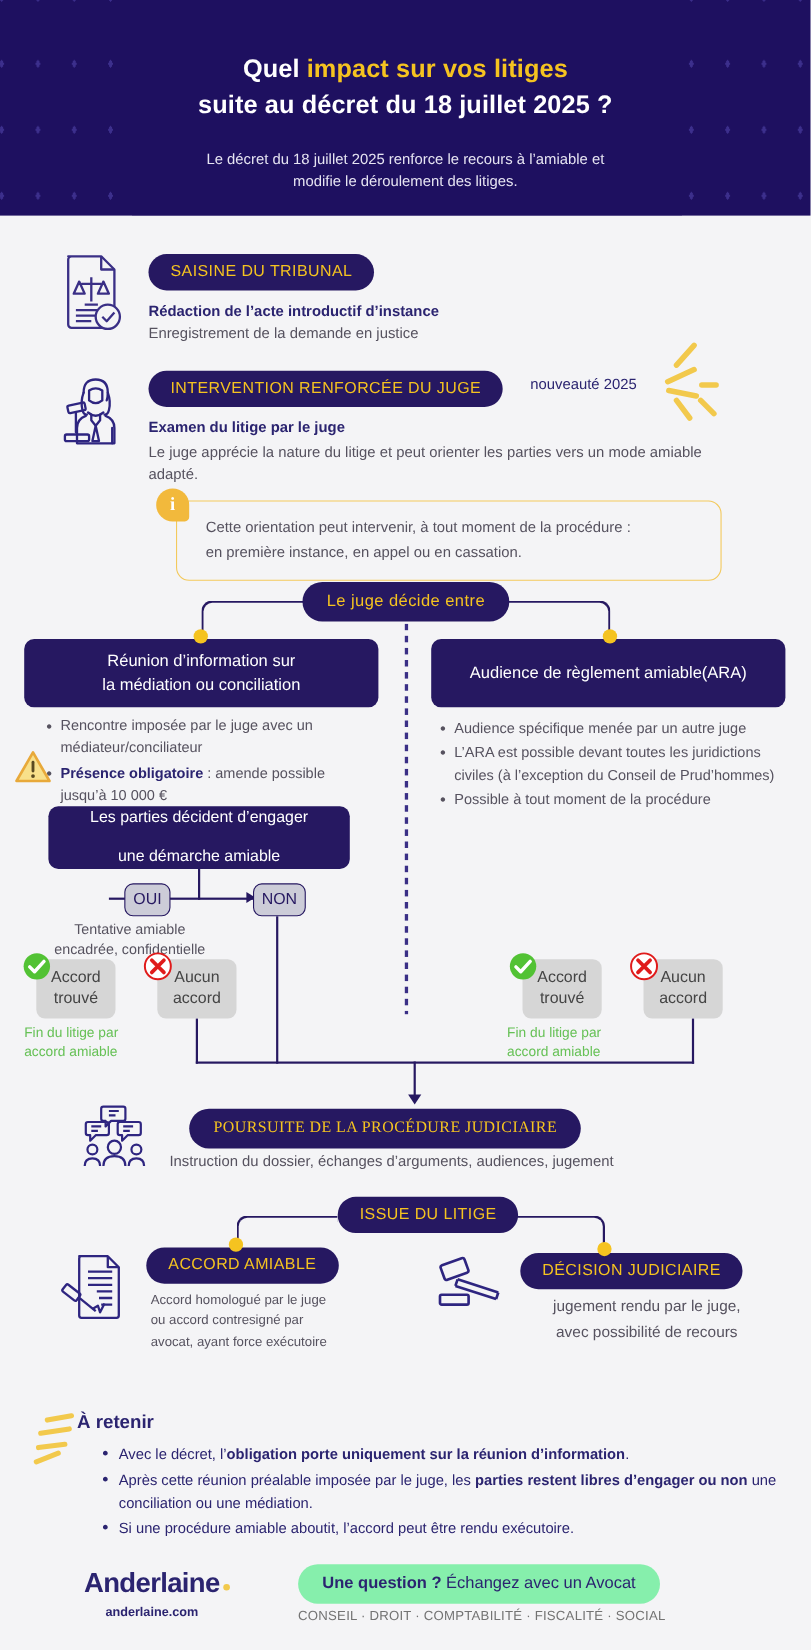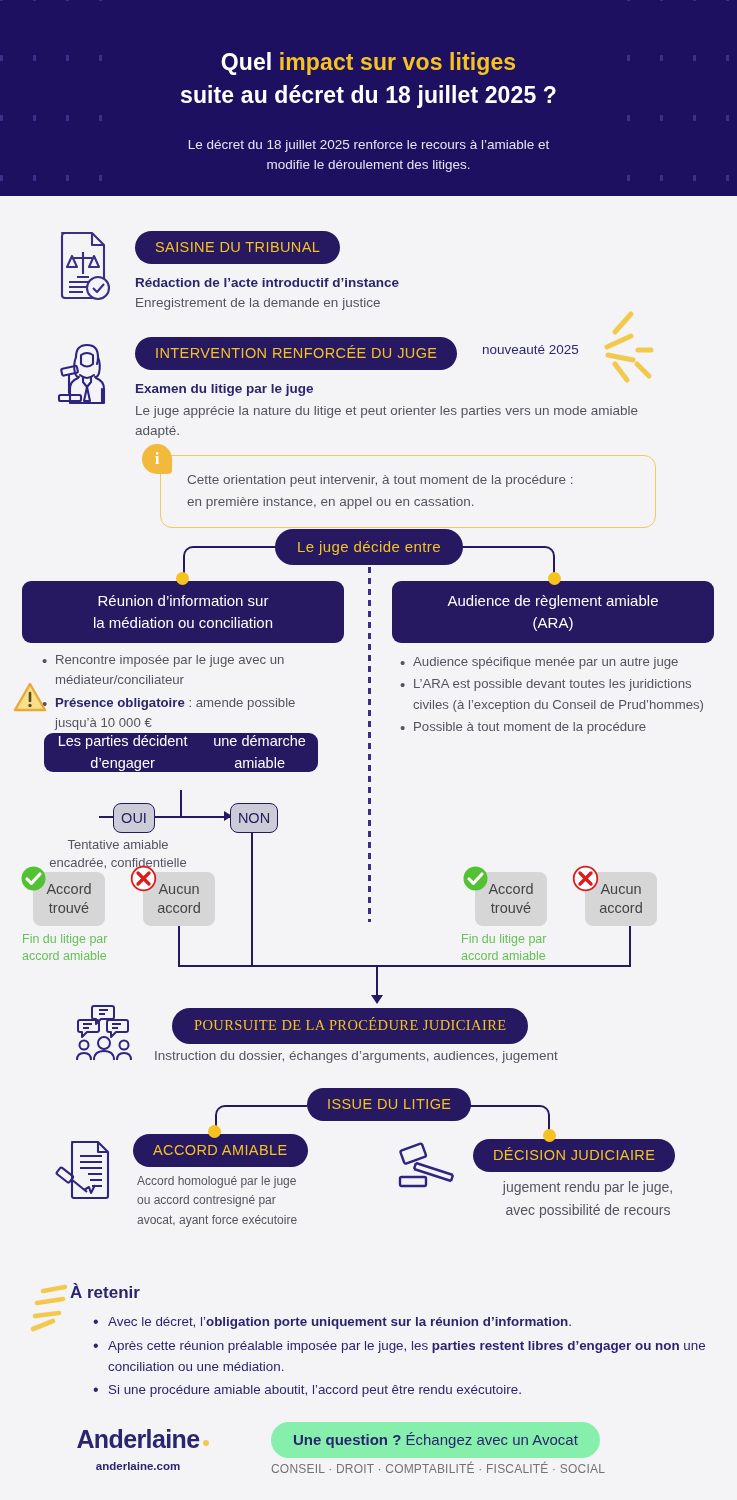--- a/index.html
+++ b/index.html
@@ -201,21 +201,21 @@
   <li><b>Présence obligatoire</b><span> : amende possible jusqu’à 10 000 €</span></li>
 </ul>
 <div style="position:absolute;left:13px;top:682px;">
   <svg width="34" height="31" viewBox="0 0 34 31">
     <path d="M17 2 L32 28 H2 Z" fill="#f8e08a" stroke="#e8a93a" stroke-width="2.4" stroke-linejoin="round"></path>
     <path d="M17 11 v8" stroke="#5a4a20" stroke-width="2.6" stroke-linecap="round"></path>
     <circle cx="17" cy="23.5" r="1.7" fill="#5a4a20"></circle>
   </svg>
 </div>
 
-<div class="navybox" style="position:absolute;left:44px;top:733px;width:274px;height:39px;font-size:14.5px;justify-content:space-between;">
+<div class="navybox" style="position:absolute;left:44px;top:733px;width:274px;height:57px;flex-direction:column;font-size:14.5px;justify-content:space-between;">
   <div>Les parties décident d’engager</div>
   <div>une démarche amiable</div>
 </div>
 
 <div class="ln" style="left:180px;top:790px;width:2.2px;height:28px;"></div>
 <div class="ln" style="left:99px;top:816px;width:164px;height:2.2px;"></div>
 <div style="position:absolute;left:138px;top:811px;width:0;height:0;border-top:5px solid transparent;border-bottom:5px solid transparent;border-right:8px solid #261861;"></div>
 <div style="position:absolute;left:224px;top:811px;width:0;height:0;border-top:5px solid transparent;border-bottom:5px solid transparent;border-left:8px solid #261861;"></div>
 
 <div class="graybox" style="position:absolute;left:97px;top:803px;width:42px;height:30px;border:1.6px solid #261861;color:#261861;font-size:14.5px;background:#ccccd8;margin-left:16px;">
@@ -248,21 +248,21 @@
   <svg width="27" height="27" viewBox="0 0 27 27">
       <circle cx="13.5" cy="13.5" r="11.8" fill="#fff" stroke="#e01b1b" stroke-width="1.8"></circle>
       <path d="M8 8 l11 11 M19 8 l-11 11" stroke="#e01b1b" stroke-width="3.4" stroke-linecap="round"></path>
     </svg>
 </div>
 <div class="green" style="position:absolute;left:22px;top:931px;width:130px;">
   <div>Fin du litige par</div>
   <div>accord amiable</div>
 </div>
 
-<div class="navybox" style="position:absolute;left:392px;top:581px;width:322px;height:62px;flex-direction:column;">
+<div class="navybox" style="position:absolute;left:392px;top:581px;width:322px;height:62px;flex-direction:row;">
   <div>Audience de règlement amiable</div>
   <div>(ARA)</div>
 </div>
 <ul class="bl" style="position:absolute;left:398px;top:652px;width:320px;">
   <li>Audience spécifique menée par un autre juge</li>
   <li>L’ARA est possible devant toutes les juridictions civiles (à l’exception du Conseil de Prud’hommes)</li>
   <li>Possible à tout moment de la procédure</li>
 </ul>
 
 <div class="graybox" style="position:absolute;left:475px;top:872px;width:72px;height:54px;flex-direction:column;">

